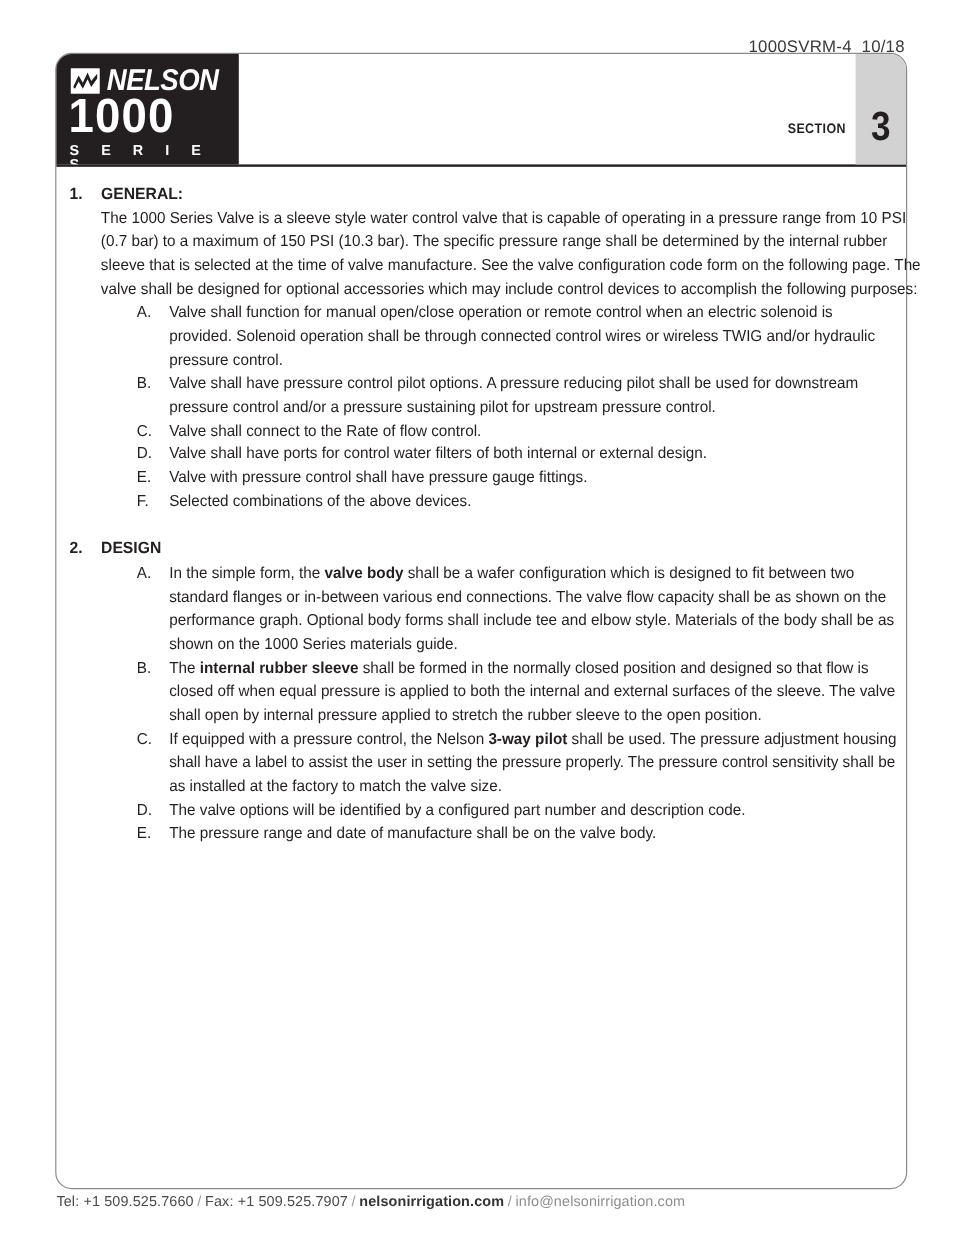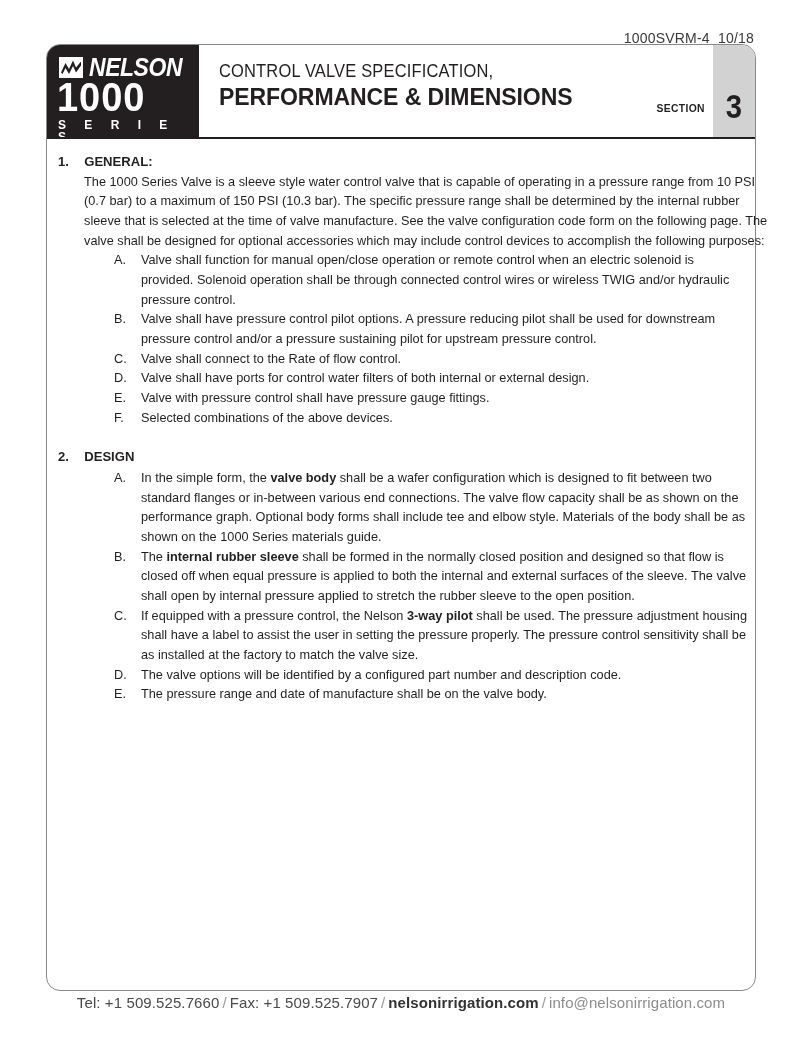--- a/index.html
+++ b/index.html
@@ -245,22 +245,21 @@
   .sec2 .sub-list { margin-top: 1px; }
 
   b, strong { font-weight: bold; }
 
   
   .footer {
     position: absolute;
     left: 47px;
     top: 994px;
     width: 708px;
-    text-align: center;
-    font-size: 15px;
+    font-size: 12px;
     color: #6d6d6d;
     letter-spacing: 0.1px;
   }
   .footer .strong-link {
     font-weight: bold;
     color: #333;
   }
   .footer .dark { color: #4a4a4a; }
   .footer .sep { color: #9a9a9a; padding: 0 3px; }
   .footer .light { color: #8d8d8d; }
@@ -288,24 +287,20 @@
           <rect x="0" y="0" width="24" height="21" fill="#ffffff"></rect>
           <polygon points="2,15.5 6.5,6 10,12 14,3.5 17,10.5 22,4.5 22,8.5 17,15.5 14,9 10,17 6.5,11 3.5,17" fill="#231f20"></polygon>
         </svg>
       </span>
       <span class="logo-nelson">NELSON</span>
     </div>
     <div class="logo-1000">1000</div>
     <div class="logo-series">S E R I E S</div>
   </div>
 
-  <div class="title-wrap">
-    <div class="title-line-1">CONTROL VALVE SPECIFICATION,</div>
-    <div class="title-line-2">PERFORMANCE &amp; DIMENSIONS</div>
-  </div>
 </div>
 
 <div class="content" id="content">
     <div class="sec sec1">
       <div class="sec-head"><span class="sec-num">1.</span><span>GENERAL:</span></div>
       <div class="sec-body">The 1000 Series Valve is a sleeve style water control valve that is capable of operating in a pressure range from 10 PSI (0.7 bar) to a maximum of 150 PSI (10.3 bar). The specific pressure range shall be determined by the internal rubber sleeve that is selected at the time of valve manufacture. See the valve configuration code form on the following page. The valve shall be designed for optional accessories which may include control devices to accomplish the following purposes:</div>
       <ul class="sub-list">
         <li class="sub-item"><span class="sub-letter">A.</span><span>Valve shall function for manual open/close operation or remote control when an electric solenoid is provided. Solenoid operation shall be through connected control wires or wireless TWIG and/or hydraulic pressure control.</span></li>
         <li class="sub-item"><span class="sub-letter">B.</span><span>Valve shall have pressure control pilot options. A pressure reducing pilot shall be used for downstream pressure control and/or a pressure sustaining pilot for upstream pressure control.</span></li>
         <li class="sub-item"><span class="sub-letter">C.</span><span>Valve shall connect to the Rate of flow control.</span></li>

